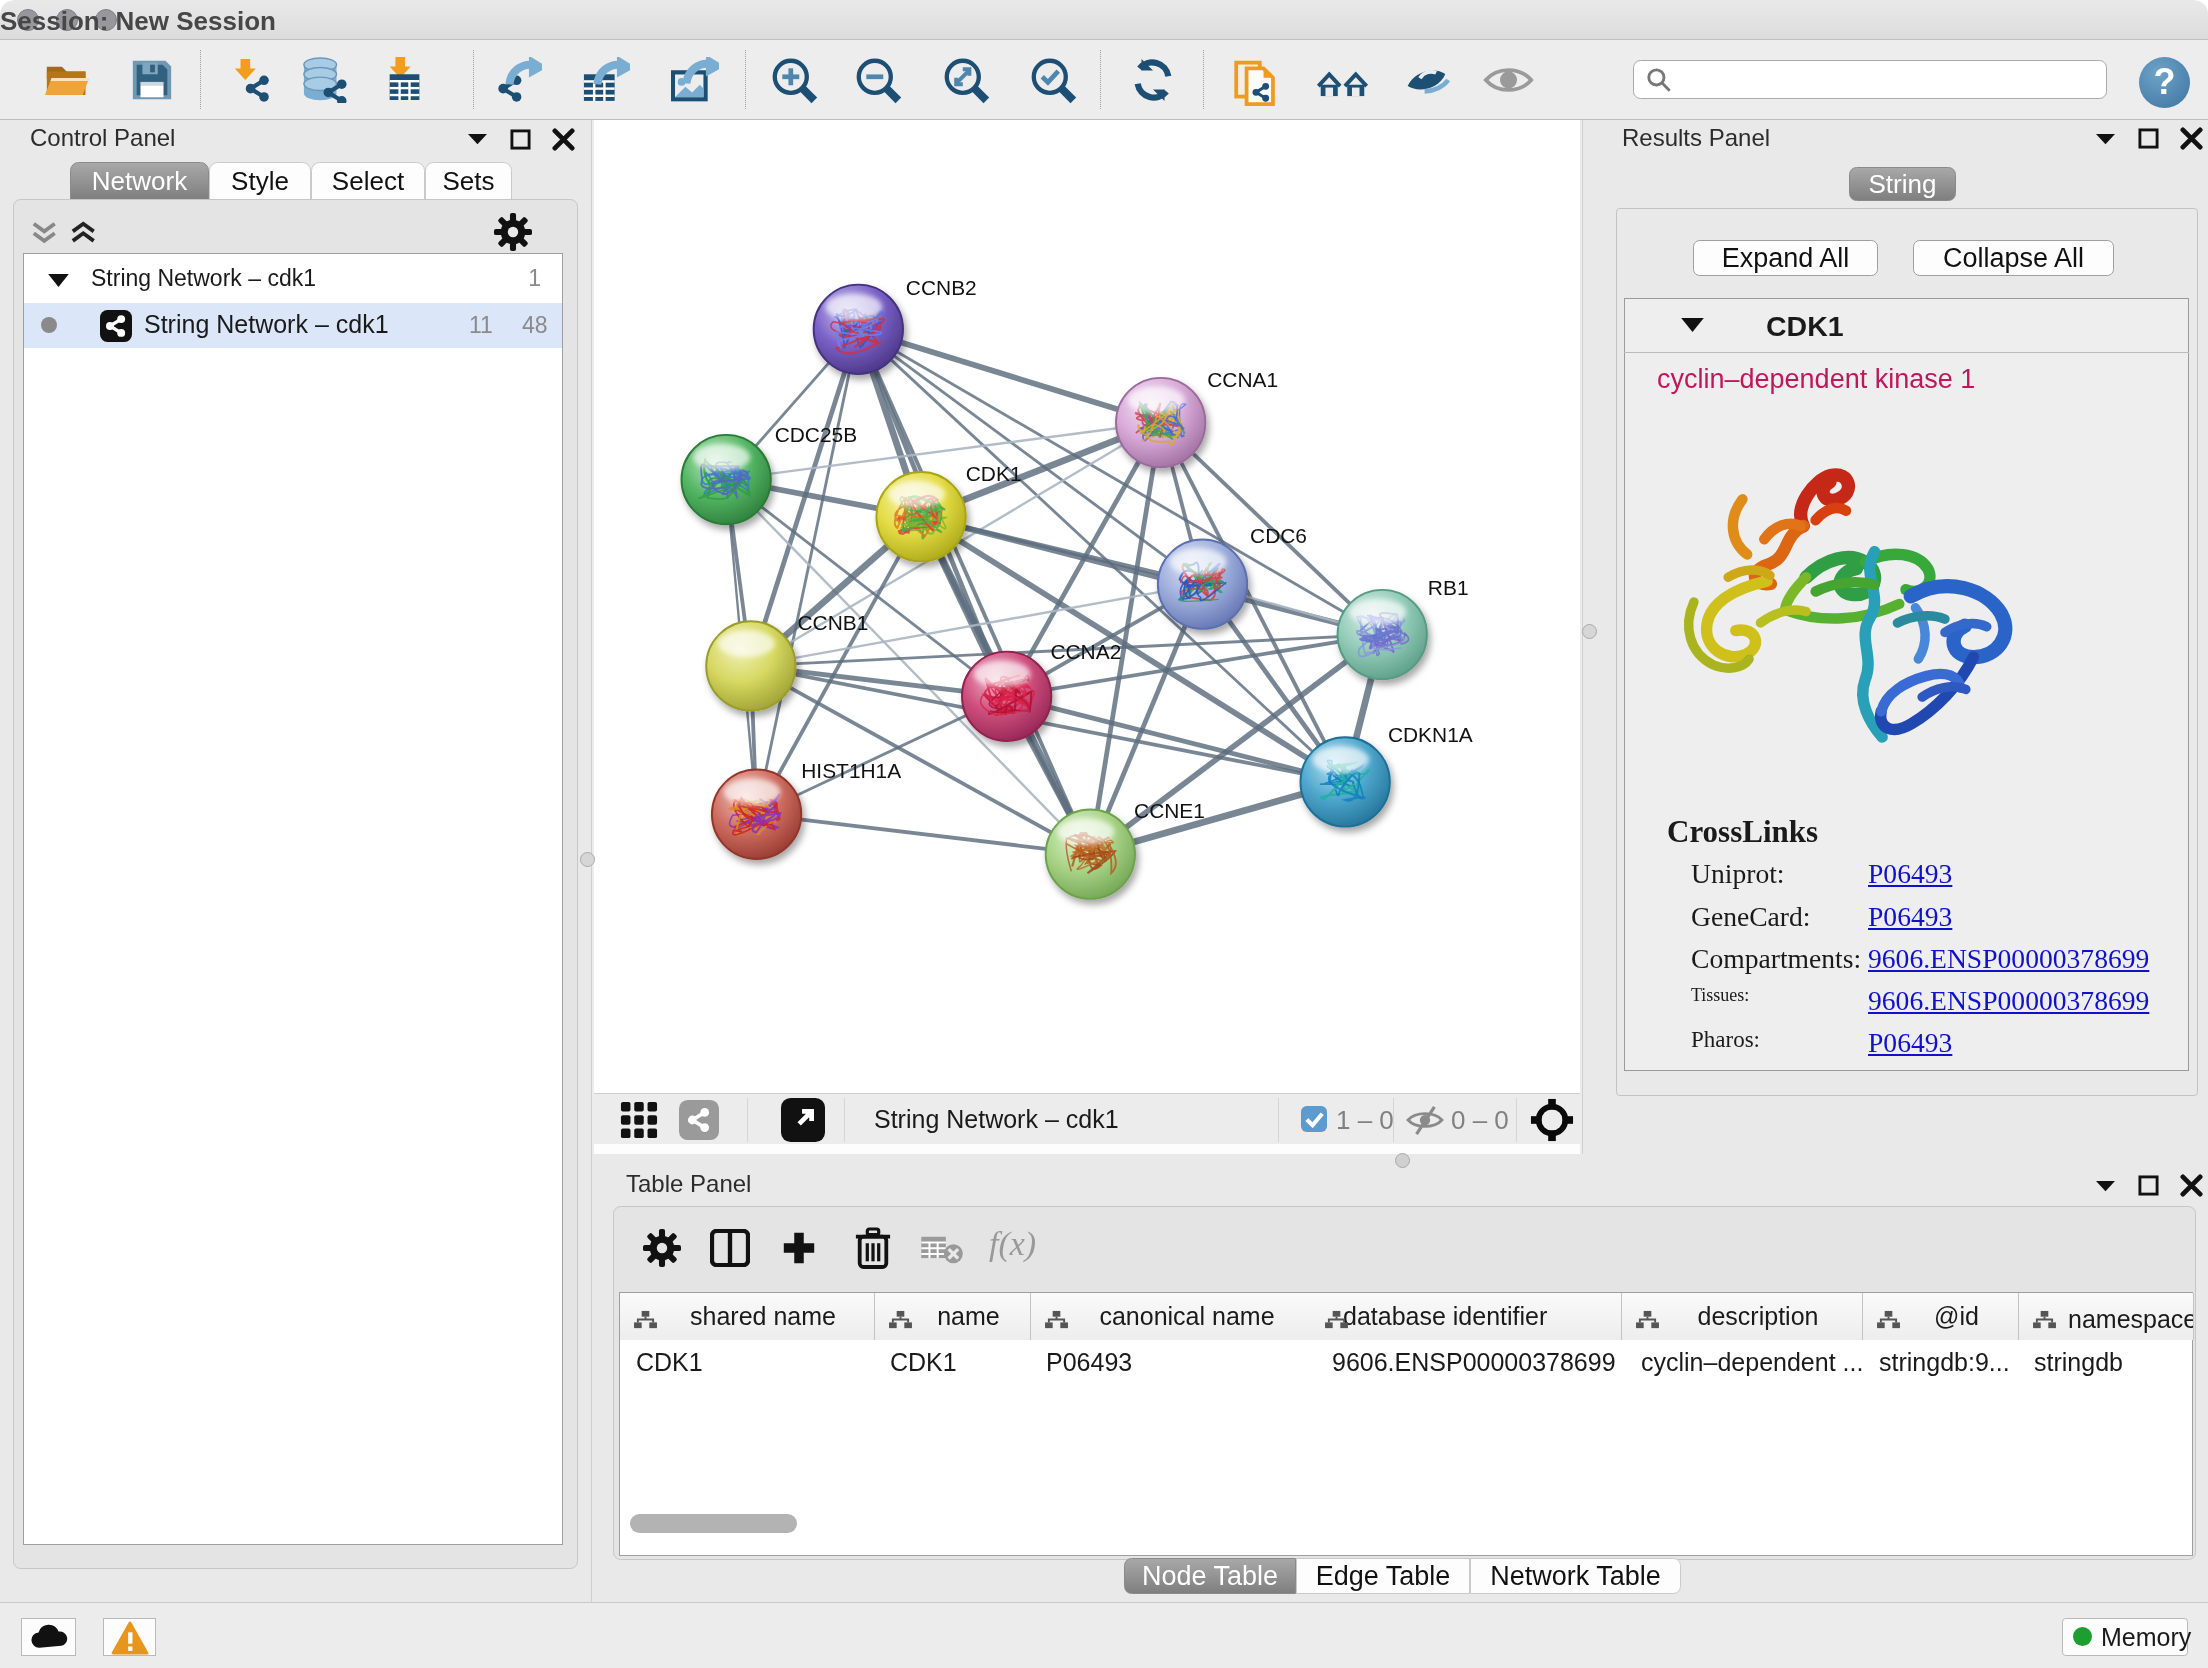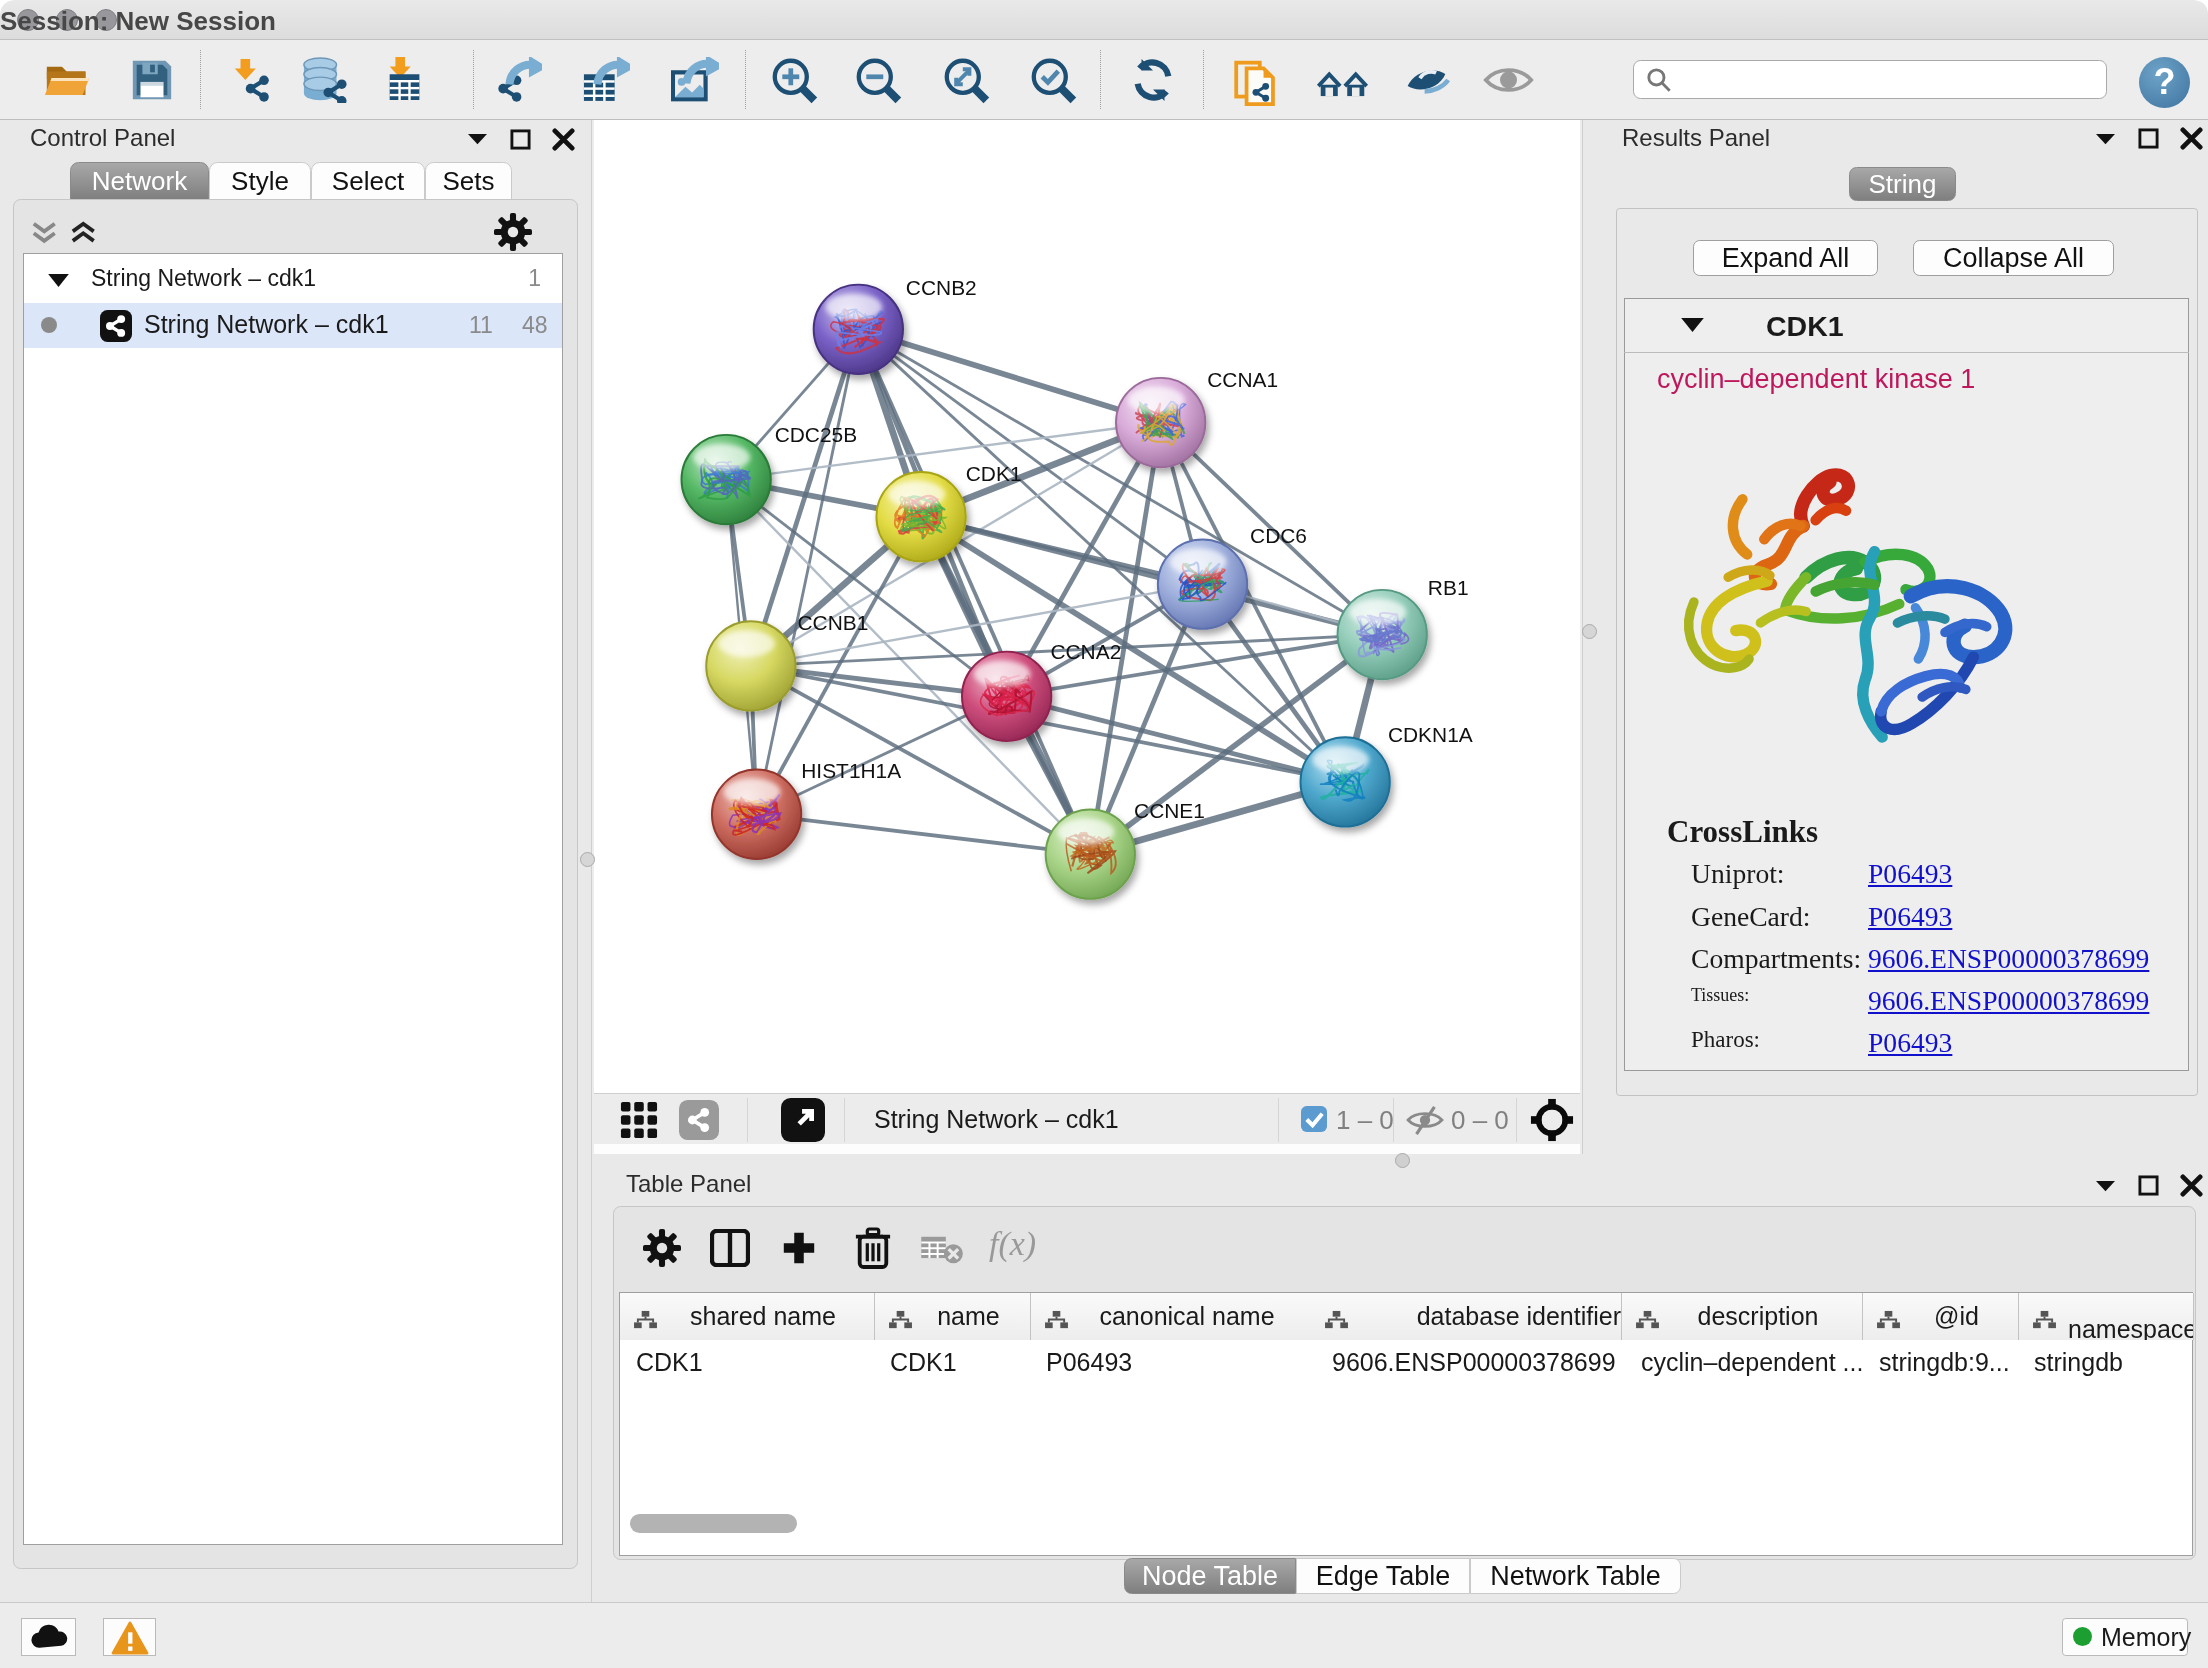--- a/index.html
+++ b/index.html
@@ -733,21 +733,21 @@
           </svg></span>
         <div style="margin-top:8.6px;font-size:25px;text-align:center;padding-left:32px">canonical name</div>
       </div>
       <div style="position:absolute;left:691px;top:0;width:311px;height:47px;border-right:1.9px solid #c3c3c3;background:linear-gradient(#fafafa,#ededed);overflow:hidden;white-space:nowrap">
         <span style="position:absolute;left:13.3px;top:11.4px"><svg width="25" height="21" viewBox="0 0 26 22" style="vertical-align:-3.8px">
             <rect x="9" y="1" width="8" height="6" fill="#555"></rect>
             <rect x="1" y="13" width="8" height="6" fill="#555"></rect>
             <rect x="17" y="13" width="8" height="6" fill="#555"></rect>
             <path d="M13 7 v3 M5 13 v-3 h16 v3" fill="none" stroke="#555" stroke-width="2"></path>
           </svg></span>
-        <div style="margin-top:8.6px;font-size:25px;text-align:right;padding-left:32px">database identifier</div>
+        <div style="margin-top:8.6px;font-size:25px;text-align:left;padding-left:32px">database identifier</div>
       </div>
       <div style="position:absolute;left:1002px;top:0;width:241px;height:47px;border-right:1.9px solid #c3c3c3;background:linear-gradient(#fafafa,#ededed);overflow:hidden;white-space:nowrap">
         <span style="position:absolute;left:13.3px;top:11.4px"><svg width="25" height="21" viewBox="0 0 26 22" style="vertical-align:-3.8px">
             <rect x="9" y="1" width="8" height="6" fill="#555"></rect>
             <rect x="1" y="13" width="8" height="6" fill="#555"></rect>
             <rect x="17" y="13" width="8" height="6" fill="#555"></rect>
             <path d="M13 7 v3 M5 13 v-3 h16 v3" fill="none" stroke="#555" stroke-width="2"></path>
           </svg></span>
         <div style="margin-top:8.6px;font-size:25px;text-align:center;padding-left:32px">description</div>
       </div>
@@ -760,21 +760,21 @@
           </svg></span>
         <div style="margin-top:8.6px;font-size:25px;text-align:center;padding-left:32px">@id</div>
       </div>
       <div style="position:absolute;left:1399px;top:0;width:175px;height:47px;border-right:1.9px solid #c3c3c3;background:linear-gradient(#fafafa,#ededed);overflow:hidden;white-space:nowrap">
         <span style="position:absolute;left:13.3px;top:11.4px"><svg width="25" height="21" viewBox="0 0 26 22" style="vertical-align:-3.8px">
             <rect x="9" y="1" width="8" height="6" fill="#555"></rect>
             <rect x="1" y="13" width="8" height="6" fill="#555"></rect>
             <rect x="17" y="13" width="8" height="6" fill="#555"></rect>
             <path d="M13 7 v3 M5 13 v-3 h16 v3" fill="none" stroke="#555" stroke-width="2"></path>
           </svg></span>
-        <div style="margin-top:22px;font-size:25px;text-align:left;padding-left:49px">namespace</div>
+        <div style="margin-top:12px;font-size:25px;text-align:left;padding-left:49px">namespace</div>
       </div>
       <div style="position:absolute;left:16px;top:55px;font-size:25px">CDK1</div>
       <div style="position:absolute;left:270px;top:55px;font-size:25px">CDK1</div>
       <div style="position:absolute;left:426px;top:55px;font-size:25px">P06493</div>
       <div style="position:absolute;left:712px;top:55px;font-size:25px">9606.ENSP00000378699</div>
       <div style="position:absolute;left:1021px;top:55px;font-size:25px">cyclin–dependent ...</div>
       <div style="position:absolute;left:1259px;top:55px;font-size:25px">stringdb:9...</div>
       <div style="position:absolute;left:1414px;top:55px;font-size:25px">stringdb</div>
       <div style="position:absolute;left:9.5px;top:221px;width:167px;height:19px;background:#b3b3b3;border-radius:9.5px"></div>
     </div>

